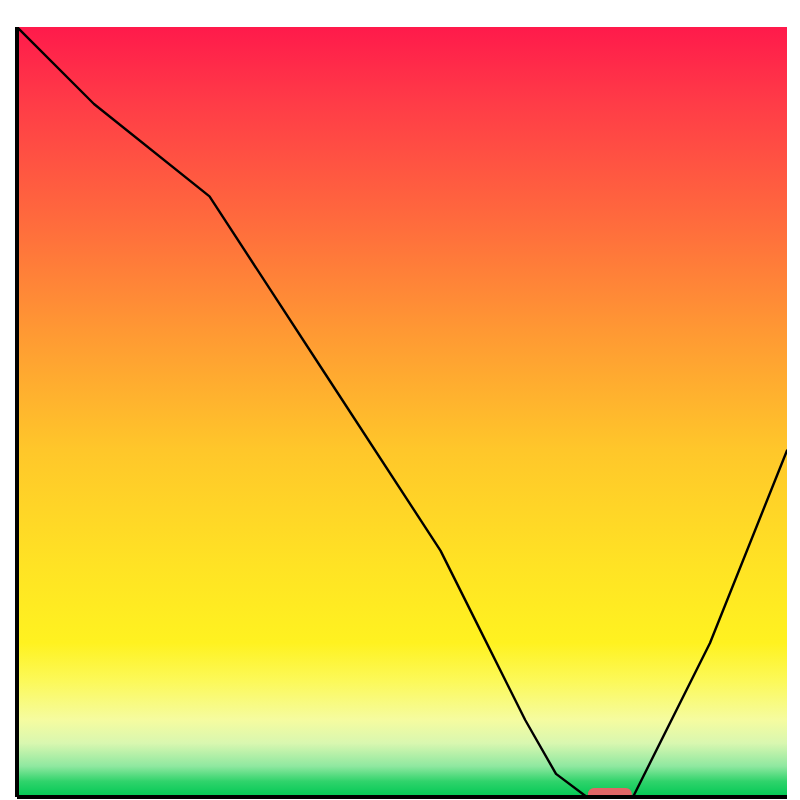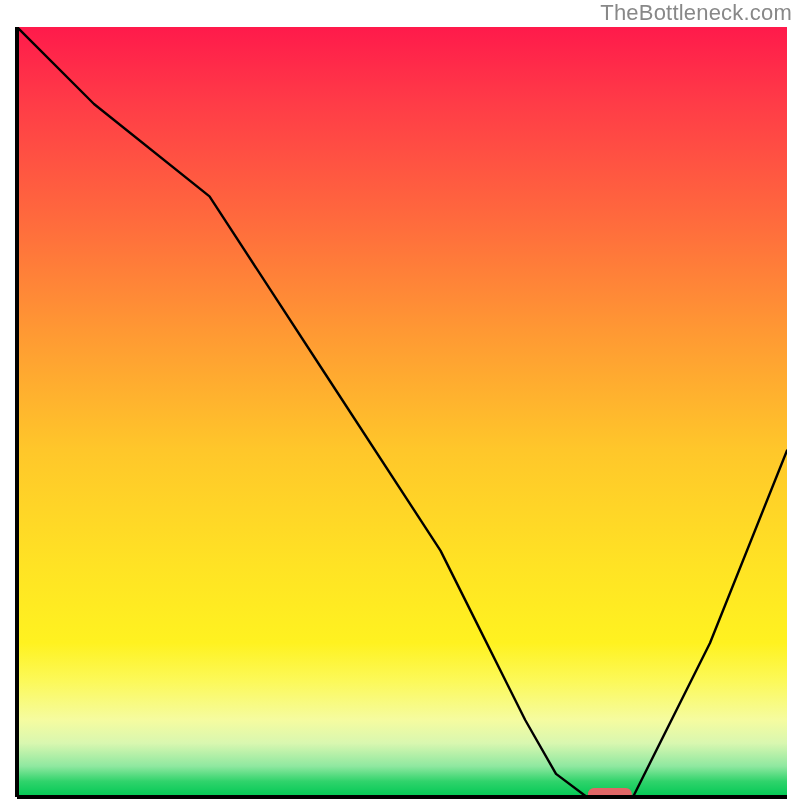--- a/index.html
+++ b/index.html
@@ -62,21 +62,20 @@
     position: absolute;
     left: 0;
     top: 0;
   }
 </style>
 </head>
 <body>
 
 <div id="wrap">
 
-  <div id="watermark">TheBottleneck.com</div>
 
   <div id="plot-area">
     <div id="gradient"></div>
 
     <svg id="curve-svg" width="770" height="770">
       <path id="curve-path" fill="none" stroke="#000000" stroke-width="2.4" stroke-linejoin="round" stroke-linecap="round" d="M0.0 0.0 L77.0 77.0 L192.5 169.4 L308.0 346.5 L423.5 523.6 L462.0 600.6 L508.2 693.0 L539.0 746.9 L569.8 770.0 L616.0 770.0 L693.0 616.0 L770.0 423.5"></path>
 
       <rect id="marker-rect" rx="6" ry="6" height="12" x="570.9" y="761.0" width="44" fill="#e06666"></rect>
     </svg>
   </div>

